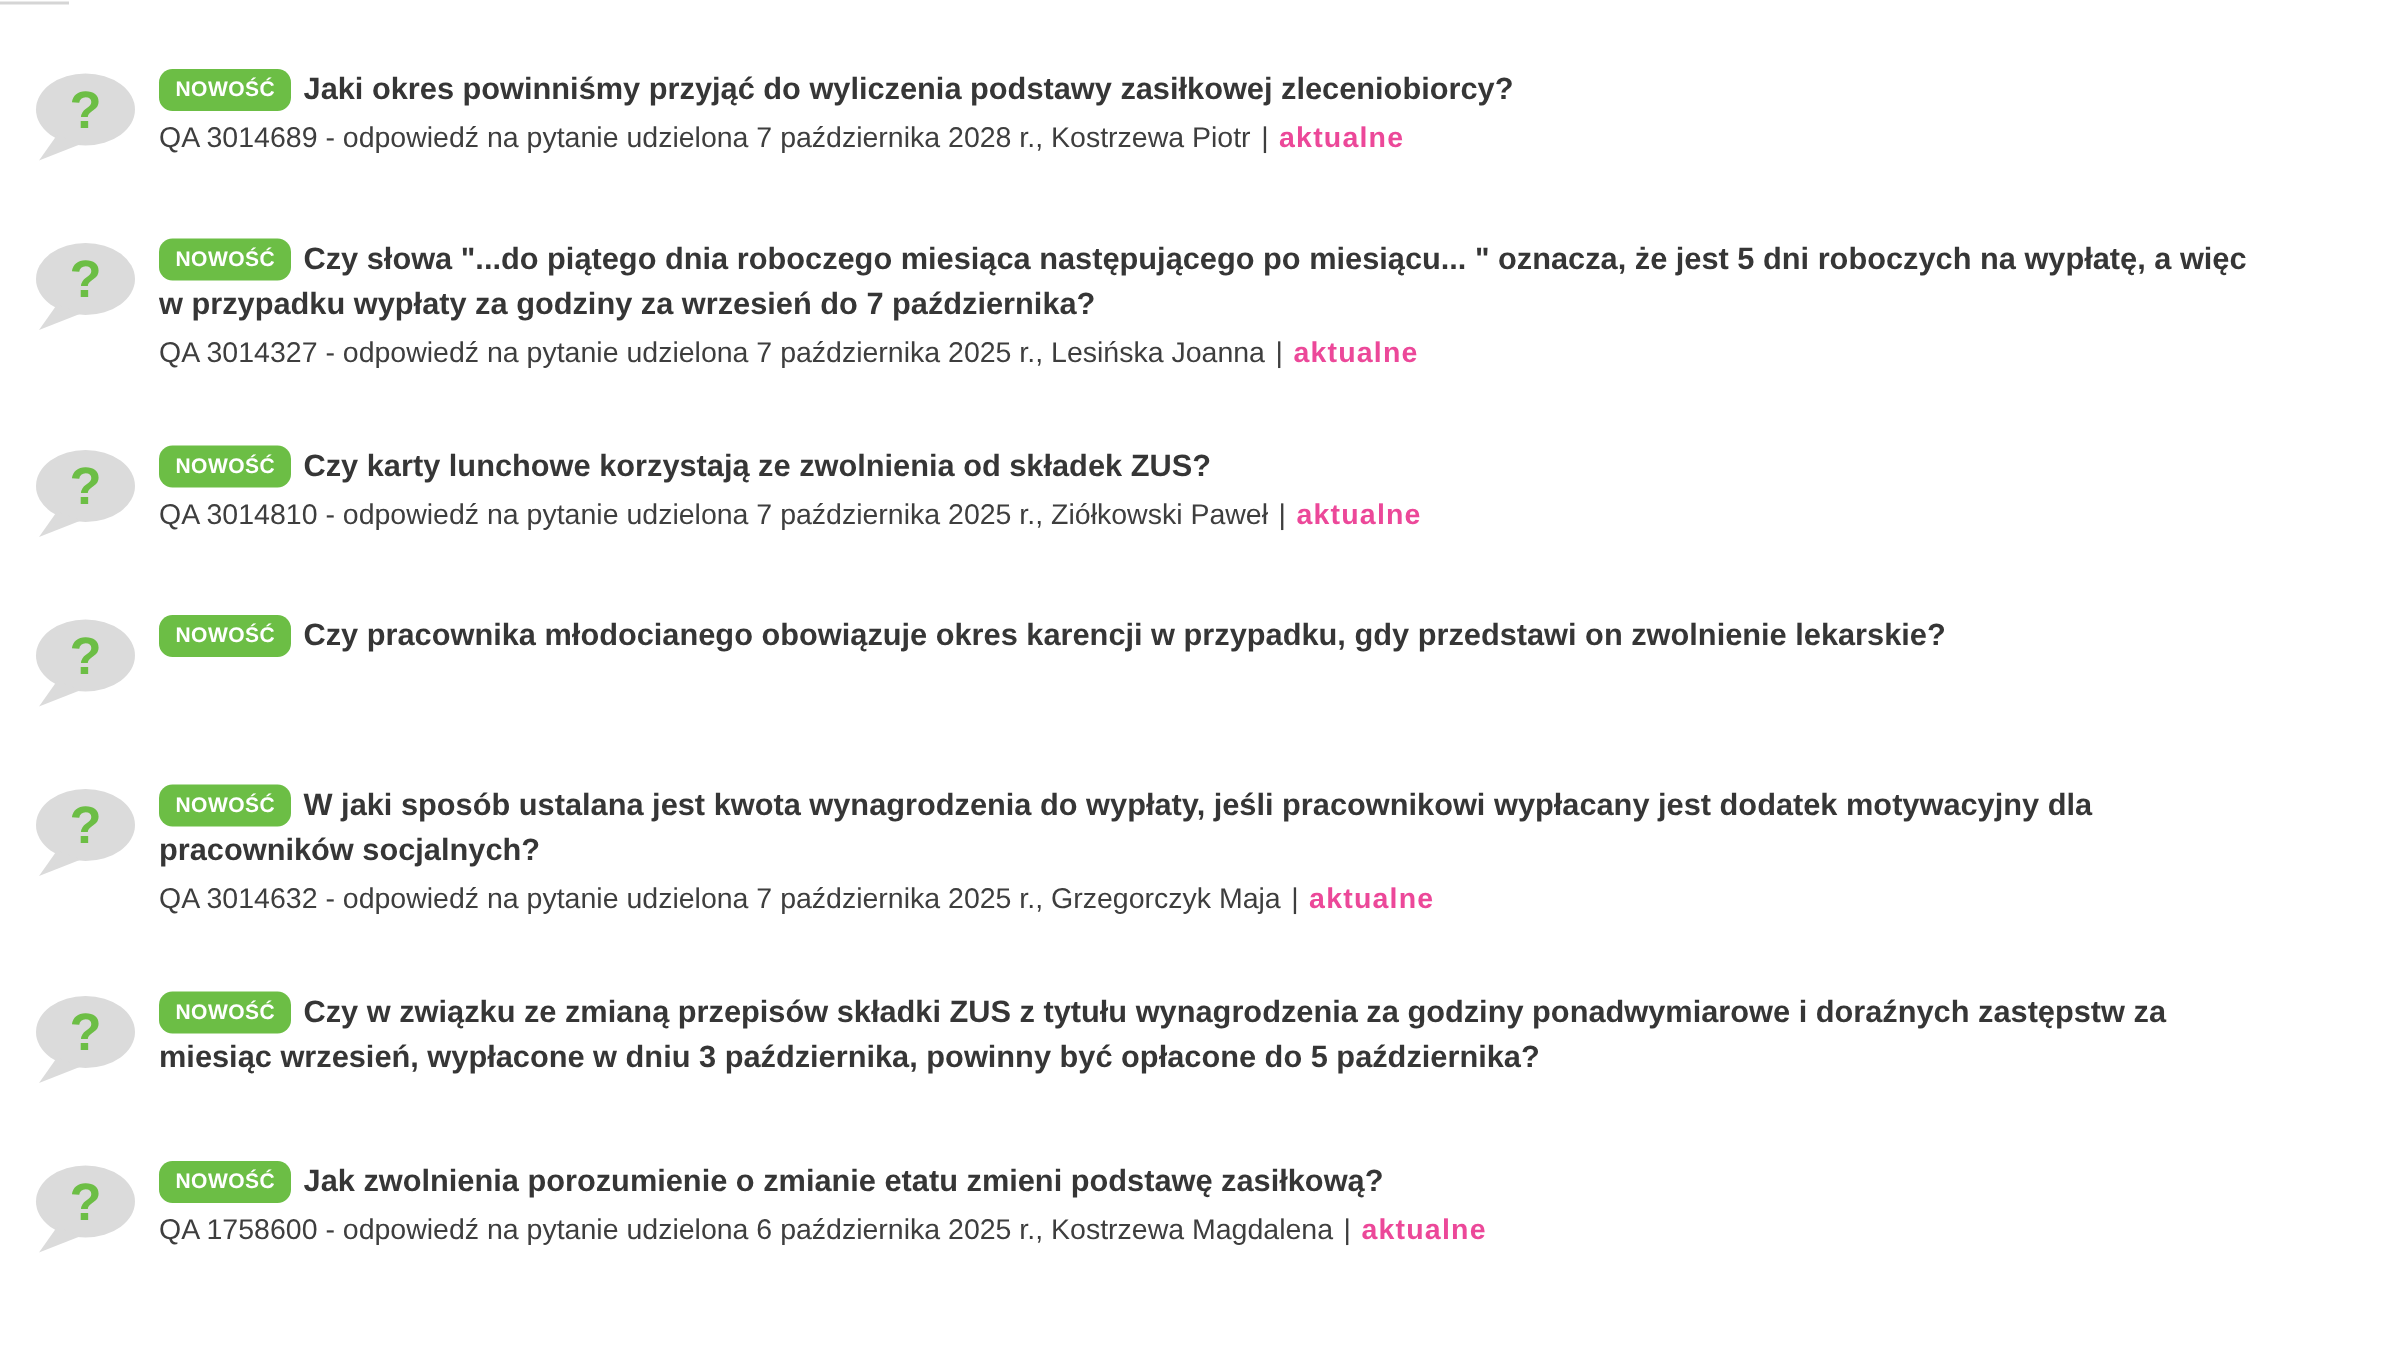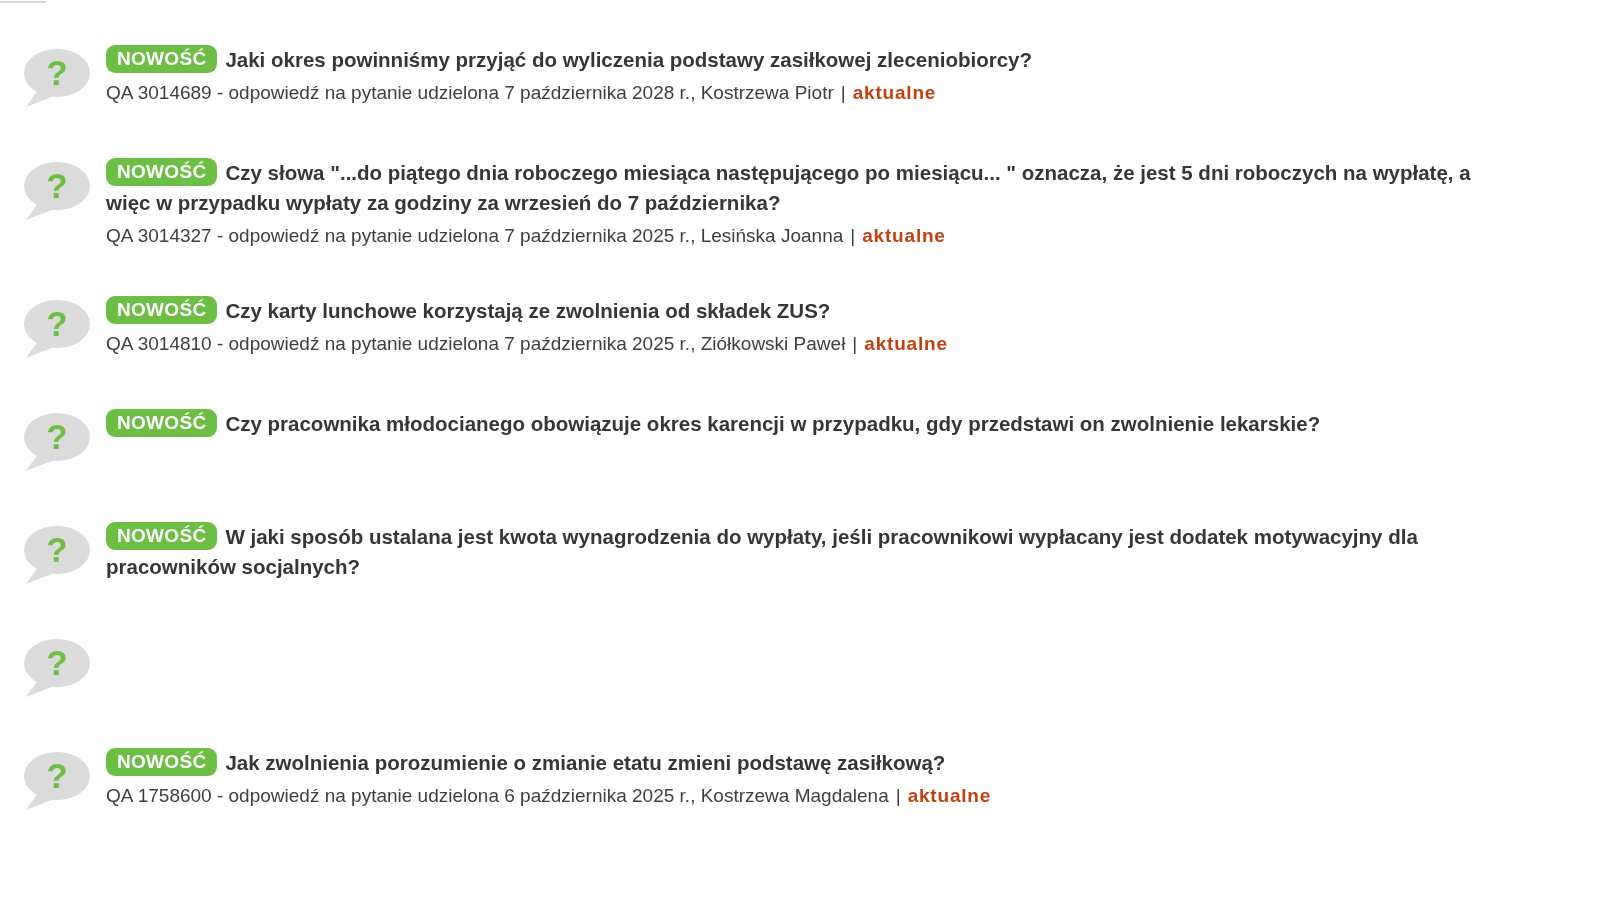--- a/index.html
+++ b/index.html
@@ -21,35 +21,35 @@
   .icon-col svg { display: block; margin-top: 2px; }
   .content-col { flex: 1; max-width: 1402px; }
   .title-line {
     font-size: 20.5px; font-weight: 700; color: #363636;
     line-height: 30px;
   }
   .title-link { cursor: pointer; }
   .new-badge {
     display: inline-block;
     background: #6cbe45; color: #ffffff;
-    font-size: 19px; font-weight: 700;
+    font-size: 14px; font-weight: 700;
     line-height: 25px;
     padding: 1px 11px 2px 11px;
     border-radius: 9px;
     margin-right: 8px;
     vertical-align: 2px;
     letter-spacing: 0.3px;
   }
   .meta-line {
     margin-top: 7px;
     font-size: 19px; color: #3e3e3e; line-height: 22px; font-weight: 400;
   }
   .meta-sep { color: #3e3e3e; margin: 0 7px; }
   .status-flag {
-    color: #c2410c; font-weight: 700; letter-spacing: 0.8px;
+    color: #ec4899; font-weight: 700; letter-spacing: 0.8px;
   }
 </style>
 </head>
 <body>
 
 <div class="top-line"></div>
 
 <div class="qa-list">
   <div class="qa-item">
     <div class="icon-col">
@@ -125,32 +125,38 @@
       <svg width="72" height="62" viewBox="0 0 72 62" aria-hidden="true">
         <ellipse cx="36" cy="26" rx="33" ry="24" fill="#dbdbdb"></ellipse>
         <path d="M17 43 L5 60 L33 49 Z" fill="#dbdbdb"></path>
         <text x="36" y="38" text-anchor="middle" font-size="35" font-weight="bold" fill="#6cbe45" font-family="Liberation Sans, sans-serif">?</text>
       </svg>
     </div>
     <div class="content-col">
       <div class="title-line">
         <span class="new-badge">NOWOŚĆ</span><span class="title-link">W jaki sposób ustalana jest kwota wynagrodzenia do wypłaty, jeśli pracownikowi wypłacany jest dodatek motywacyjny dla pracowników socjalnych?</span>
       </div>
+      <div class="meta-line">
+        <span>QA 3014632 - odpowiedź na pytanie udzielona 7 października 2025 r., Grzegorczyk Maja</span><span class="meta-sep">|</span><span class="status-flag">aktualne</span>
+      </div>
     </div>
   </div>
 
   <div class="qa-item">
     <div class="icon-col">
       <svg width="72" height="62" viewBox="0 0 72 62" aria-hidden="true">
         <ellipse cx="36" cy="26" rx="33" ry="24" fill="#dbdbdb"></ellipse>
         <path d="M17 43 L5 60 L33 49 Z" fill="#dbdbdb"></path>
         <text x="36" y="38" text-anchor="middle" font-size="35" font-weight="bold" fill="#6cbe45" font-family="Liberation Sans, sans-serif">?</text>
       </svg>
     </div>
     <div class="content-col">
+      <div class="title-line">
+        <span class="new-badge">NOWOŚĆ</span><span class="title-link">Czy w związku ze zmianą przepisów składki ZUS z tytułu wynagrodzenia za godziny ponadwymiarowe i doraźnych zastępstw za miesiąc wrzesień, wypłacone w dniu 3 października, powinny być opłacone do 5 października?</span>
+      </div>
     </div>
   </div>
 
   <div class="qa-item">
     <div class="icon-col">
       <svg width="72" height="62" viewBox="0 0 72 62" aria-hidden="true">
         <ellipse cx="36" cy="26" rx="33" ry="24" fill="#dbdbdb"></ellipse>
         <path d="M17 43 L5 60 L33 49 Z" fill="#dbdbdb"></path>
         <text x="36" y="38" text-anchor="middle" font-size="35" font-weight="bold" fill="#6cbe45" font-family="Liberation Sans, sans-serif">?</text>
       </svg>

